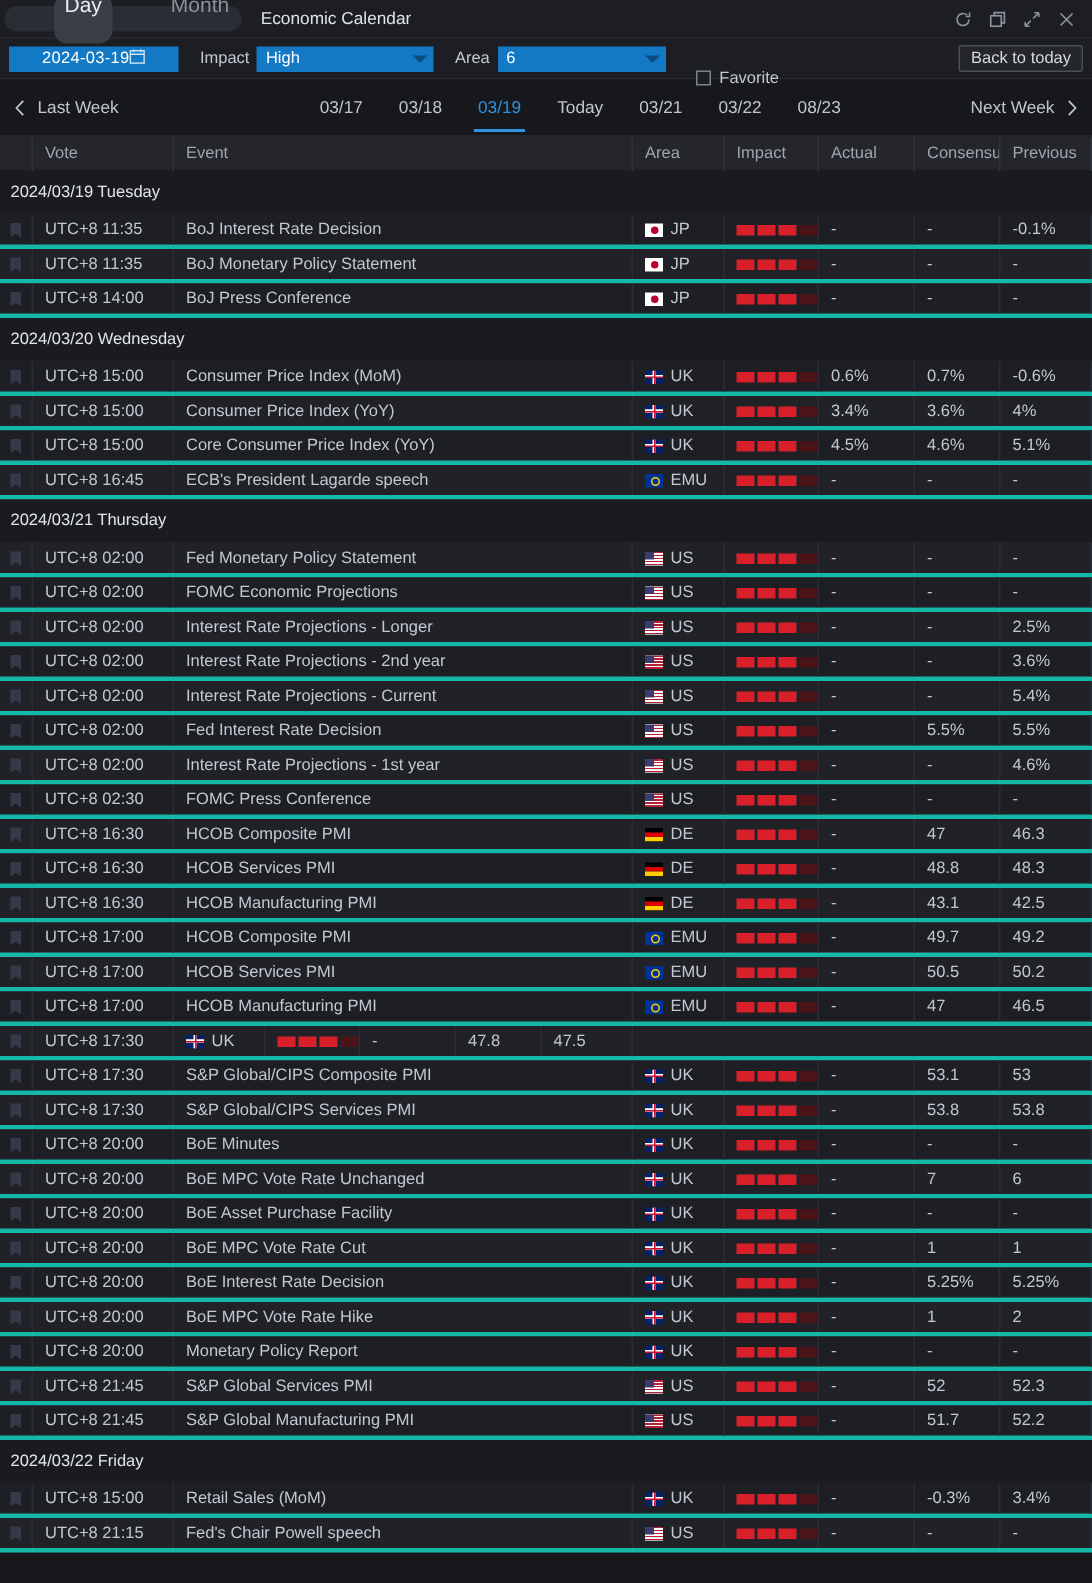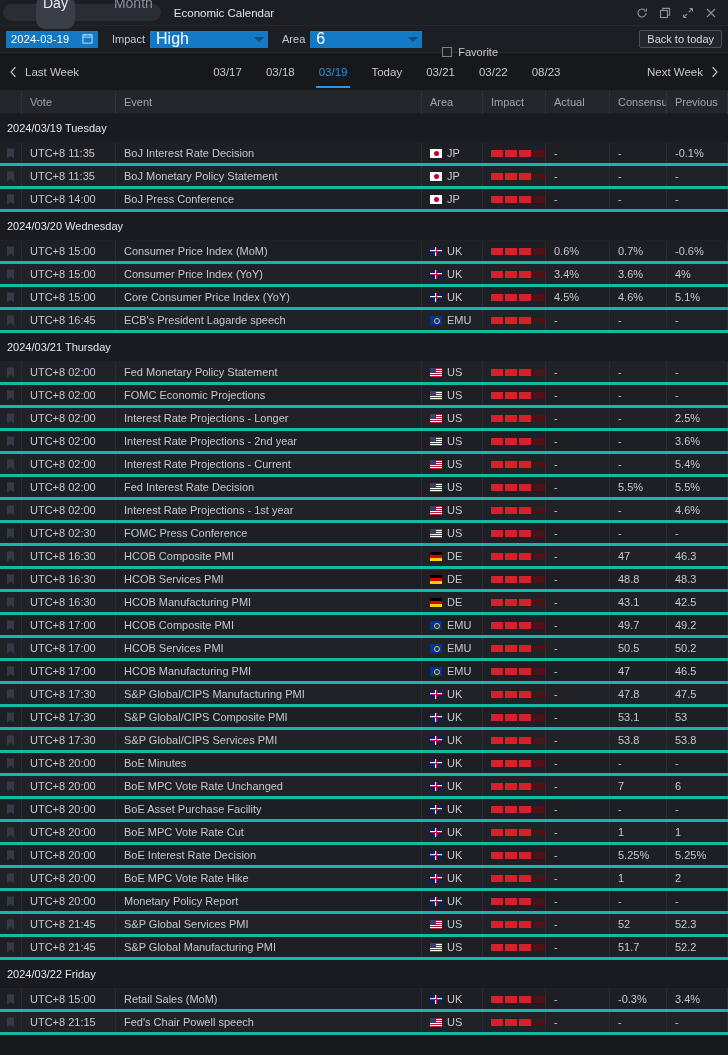--- a/index.html
+++ b/index.html
@@ -56,37 +56,37 @@
     align-items: center;
     padding: 0 6px 0 6px;
     border-bottom: 1px solid #26282e;
     gap: 0;
   }
   .date-box {
     background: #1479c4;
     height: 17px;
     display: flex;
     align-items: center;
-    padding: 0 5px;
+    padding: 0 22px;
     min-width: 92px;
     justify-content: space-between;
     cursor: pointer;
   }
   .date-box span.val { font-size: 11px; color: #fff; letter-spacing: .2px; }
   .lbl { font-size: 11px; color: #c4c9d1; margin: 0 5px 0 14px; white-space: nowrap; }
   .sel {
     background: #1479c4;
     height: 17px;
     display: flex;
     align-items: center;
     justify-content: space-between;
     padding: 0 4px 0 6px;
     cursor: pointer;
   }
-  .sel .sv { font-size: 16px; color: #fff; white-space: nowrap; }
+  .sel .sv { font-size: 11px; color: #fff; white-space: nowrap; }
   .sel.impact { width: 118px; }
   .sel.area { width: 112px; }
   .caret {
     width: 0; height: 0;
     border-left: 5px solid transparent;
     border-right: 5px solid transparent;
     border-top: 5px solid #0b4d80;
     margin-left: 6px;
   }
   .fav { display: flex; align-items: center; margin-left: 20px; cursor: pointer; margin-top: 26px; }
@@ -910,21 +910,20 @@
         <div class="cell c-con">47</div>
         <div class="cell c-prev">46.5</div>
       </div>
       <div class="row">
         <div class="cell mark c-mark">
           <svg class="bookmark" width="9" height="11" viewBox="0 0 9 11">
             <path d="M1 0.6h7v9.8L4.5 7.8 1 10.4z" fill="#343a47"></path>
           </svg>
         </div>
         <div class="cell c-time">UTC+8 17:30</div>
-        <div class="cell c-event">S&amp;P Global/CIPS Manufacturing PMI</div>
         <div class="cell area c-area">
           <span class="flag flag-uk">
             <span class="uk-cross-h"></span>
             <span class="uk-cross-v"></span>
           </span>
           <span>UK</span>
         </div>
         <div class="cell c-imp">
           <span class="impact-bars">
             <span class="ibar on"></span>

